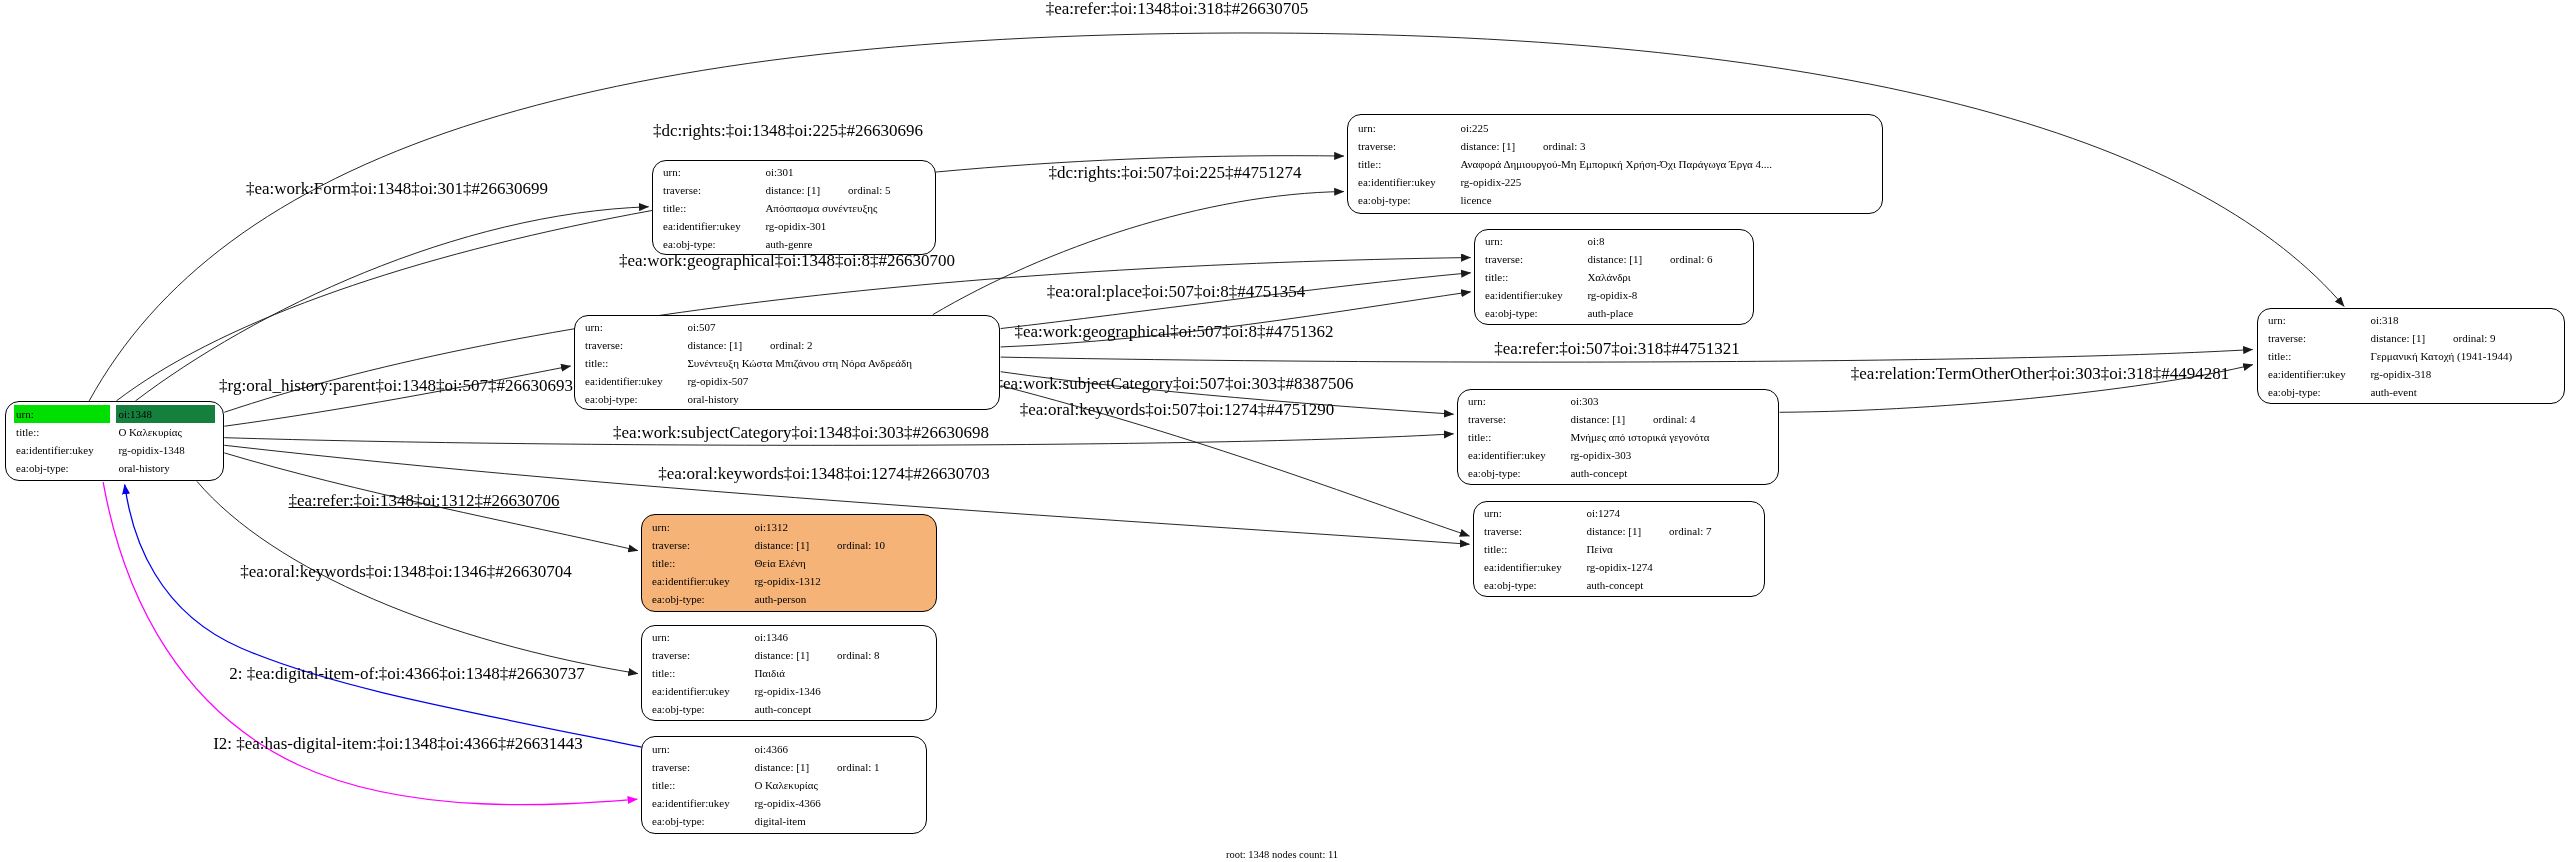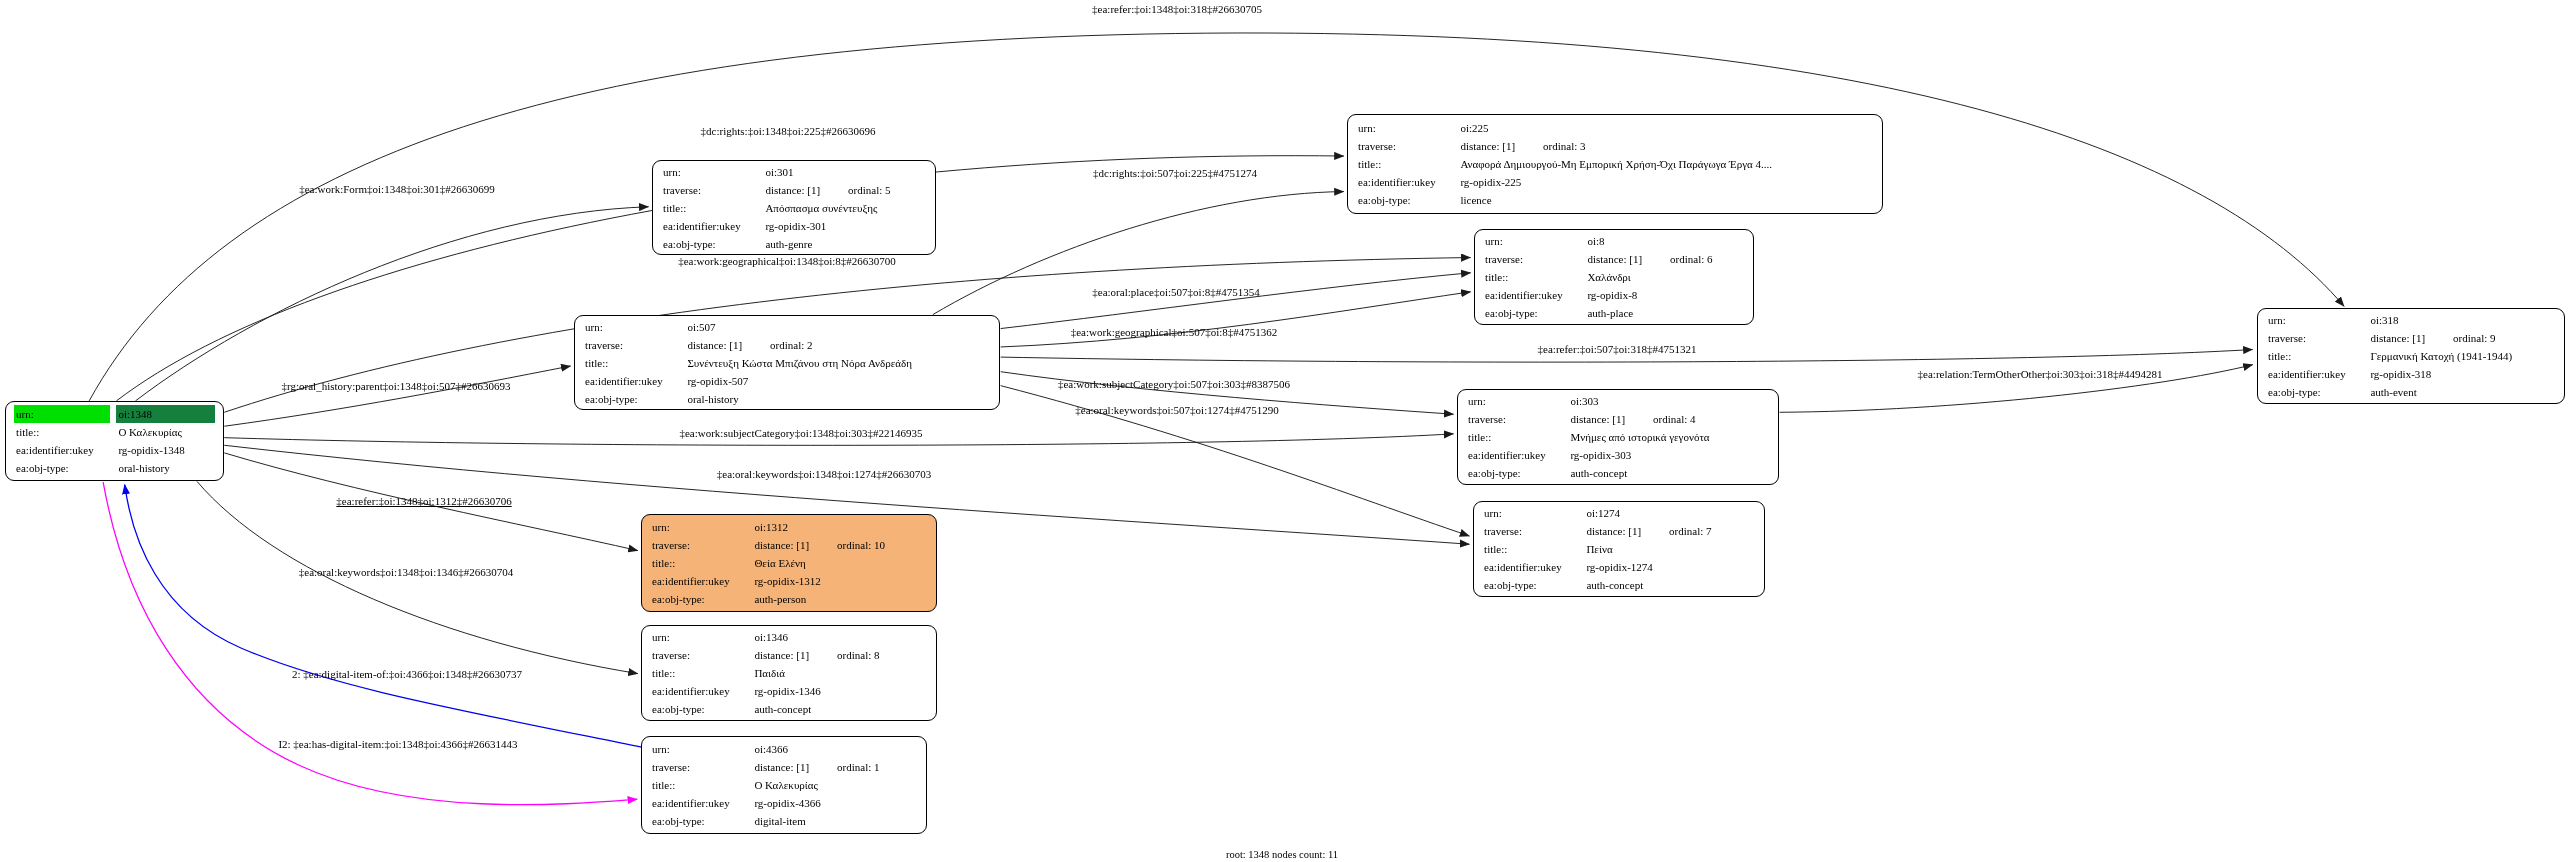--- a/index.html
+++ b/index.html
@@ -1,26 +1,26 @@
 <!DOCTYPE html>
 <html style="font-size:10px"><head>
 <meta charset="utf-8">
 <style>
   html,body{margin:0;padding:0;background:#ffffff;}
   body{width:2576px;height:862px;font-family:"Liberation Serif","DejaVu Serif",serif;color:#000;}
   #canvas{position:relative;width:2576px;height:862px;background:#fff;overflow:hidden;}
   #edge-svg{position:absolute;left:0;top:0;width:2576px;height:862px;}
   .node{
-    position:absolute;background:#fff;border:1px solid #000;border-radius:9px;
+    position:absolute;background:#fff;border:1px solid #000;border-radius:14px;
     padding:3.8px 7.6px;box-sizing:border-box;display:flex;flex-direction:column;justify-content:center;
   }
   .row{display:grid;grid-template-columns:96px 1fr;column-gap:6.3px;line-height:18px;font-size:11px;white-space:nowrap;}
   .cell{display:block;padding:0 2.5px;overflow:hidden;}
   .val2{display:inline-block;margin-left:28px;}
-  .edge-label{position:absolute;transform:translate(-50%,-50%);font-size:11px;white-space:nowrap;color:#000;}
+  .edge-label{position:absolute;transform:translate(-50%,-50%);font-size:17px;white-space:nowrap;color:#000;}
   .footer{position:absolute;transform:translate(-50%,-50%);font-size:10.5px;white-space:nowrap;}
 </style>
 </head>
 <body>
 
 <div id="canvas">
   <svg id="edge-svg" viewBox="0 0 4060 1359">
     <defs>
       <marker id="arr-black" viewBox="0 0 10 8" refX="9.5" refY="4" markerWidth="16" markerHeight="13" orient="auto" markerUnits="userSpaceOnUse">
         <path d="M0,0 L10,4 L0,8 z" fill="#1a1a1a"></path>
@@ -57,21 +57,21 @@
     <div class="edge-label" style="left: 397px; top: 189px;">‡ea:work:Form‡oi:1348‡oi:301‡#26630699</div>
     <div class="edge-label" style="left: 787px; top: 261px;">‡ea:work:geographical‡oi:1348‡oi:8‡#26630700</div>
     <div class="edge-label" style="left: 396px; top: 386px;">‡rg:oral_history:parent‡oi:1348‡oi:507‡#26630693</div>
     <div class="edge-label" style="left: 1175px; top: 173px;">‡dc:rights:‡oi:507‡oi:225‡#4751274</div>
     <div class="edge-label" style="left: 1176px; top: 292px;">‡ea:oral:place‡oi:507‡oi:8‡#4751354</div>
     <div class="edge-label" style="left: 1174px; top: 332px;">‡ea:work:geographical‡oi:507‡oi:8‡#4751362</div>
     <div class="edge-label" style="left: 1617px; top: 349px;">‡ea:refer:‡oi:507‡oi:318‡#4751321</div>
     <div class="edge-label" style="left: 2040px; top: 374px;">‡ea:relation:TermOtherOther‡oi:303‡oi:318‡#4494281</div>
     <div class="edge-label" style="left: 1174px; top: 384px;">‡ea:work:subjectCategory‡oi:507‡oi:303‡#8387506</div>
     <div class="edge-label" style="left: 1177px; top: 410px;">‡ea:oral:keywords‡oi:507‡oi:1274‡#4751290</div>
-    <div class="edge-label" style="left: 801px; top: 433px;">‡ea:work:subjectCategory‡oi:1348‡oi:303‡#22146935</div>
+    <div class="edge-label" style="left: 801px; top: 433px;">‡ea:work:subjectCategory‡oi:1348‡oi:303‡#26630698</div>
     <div class="edge-label" style="left: 824px; top: 474px;">‡ea:oral:keywords‡oi:1348‡oi:1274‡#26630703</div>
     <div class="edge-label" style="left: 424px; top: 501px; text-decoration: underline;">‡ea:refer:‡oi:1348‡oi:1312‡#26630706</div>
     <div class="edge-label" style="left: 406px; top: 572px;">‡ea:oral:keywords‡oi:1348‡oi:1346‡#26630704</div>
     <div class="edge-label" style="left: 407px; top: 674px;">2: ‡ea:digital-item-of:‡oi:4366‡oi:1348‡#26630737</div>
     <div class="edge-label" style="left: 398px; top: 744px;">I2: ‡ea:has-digital-item:‡oi:1348‡oi:4366‡#26631443</div>
     <div class="node" style="left: 5px; top: 401px; width: 219px; height: 80px;">
       <div class="row">
         <span class="cell lab" style="background: rgb(0, 224, 0);">urn:</span>
         <span class="cell val" style="background: #15803d;">oi:1348</span>
       </div>

